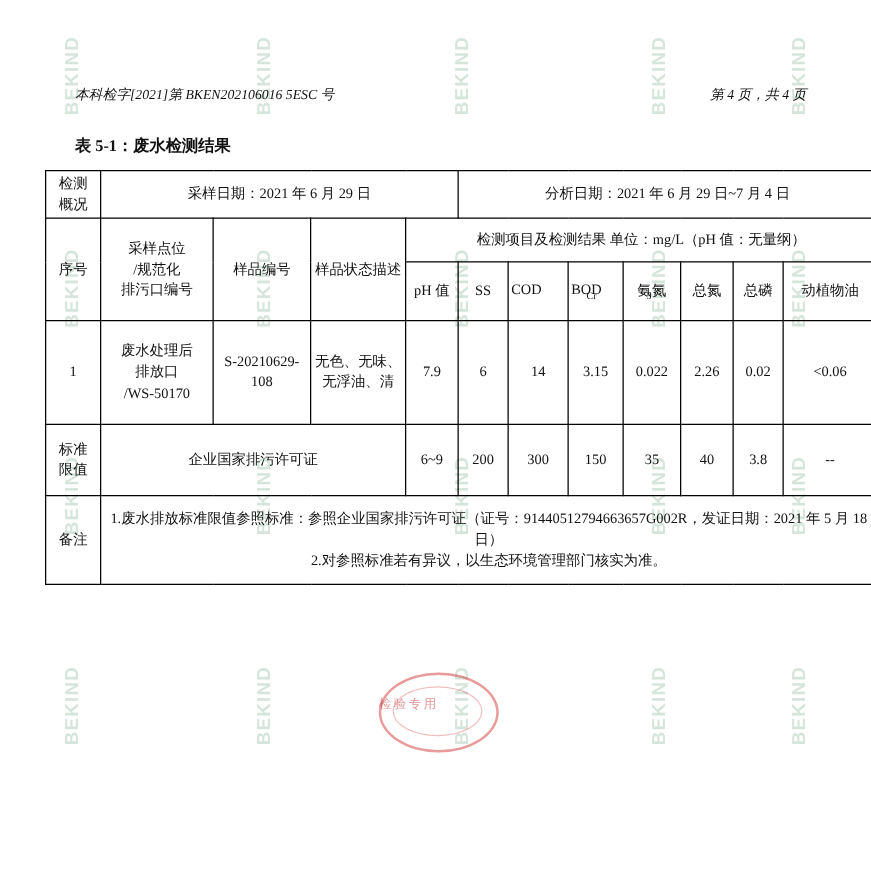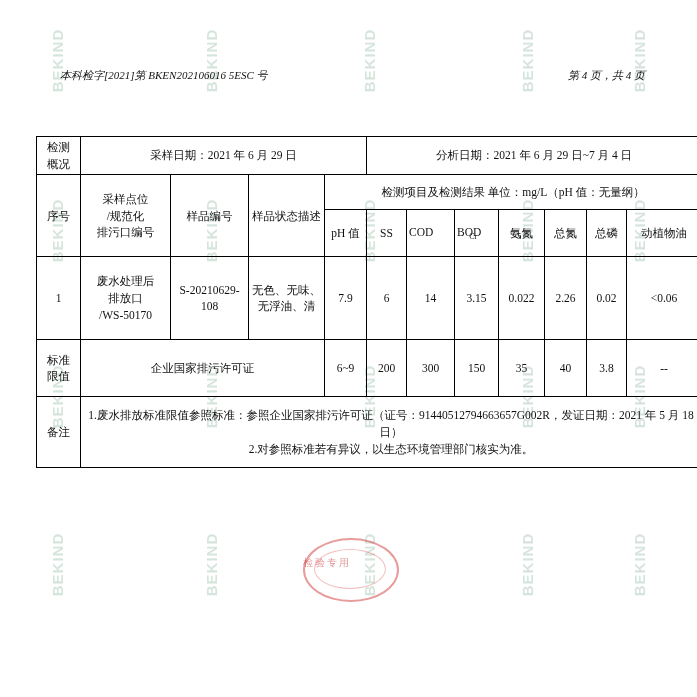--- a/index.html
+++ b/index.html
@@ -171,20 +171,21 @@
     <div class="wm" style="left:338px; top:556px;">BEKIND</div>
     <div class="wm" style="left:496px; top:556px;">BEKIND</div>
     <div class="wm" style="left:608px; top:556px;">BEKIND</div>
   </div>
 
   <div class="doc-header">
     <span class="rep-no">本科检字[2021]第 BKEN202106016 5ESC 号</span>
     <span class="pageno">第 4 页，共 4 页</span>
   </div>
 
+  <div class="table-title">表 5-1：废水检测结果</div>
 
   <div class="tbl-wrap">
     <table class="main">
       <colgroup>
         <col style="width:44px">
         <col style="width:90px">
         <col style="width:78px">
         <col style="width:76px">
         <col style="width:42px">
         <col style="width:40px">

